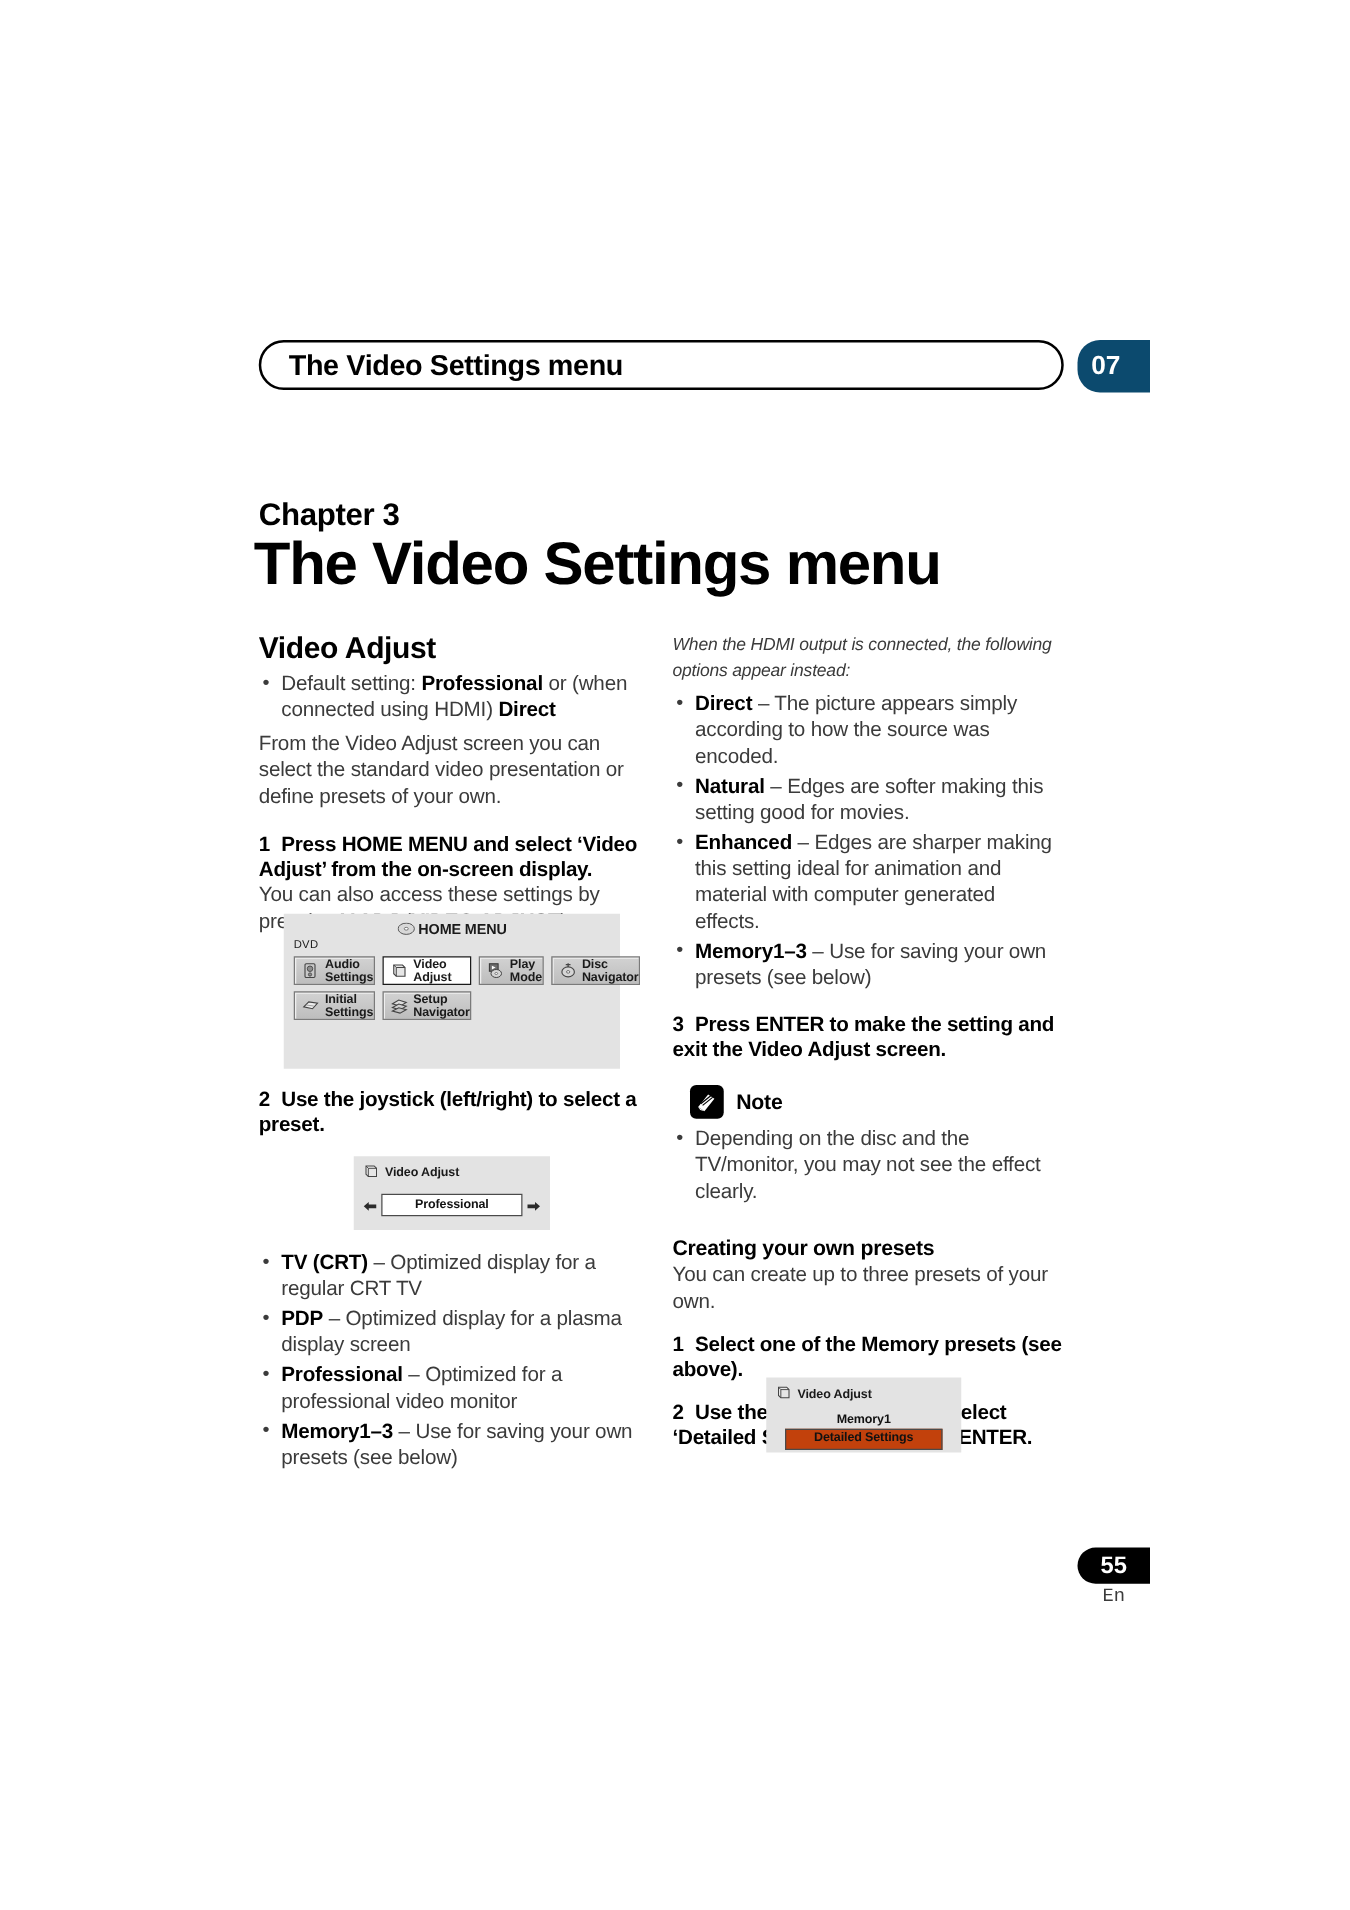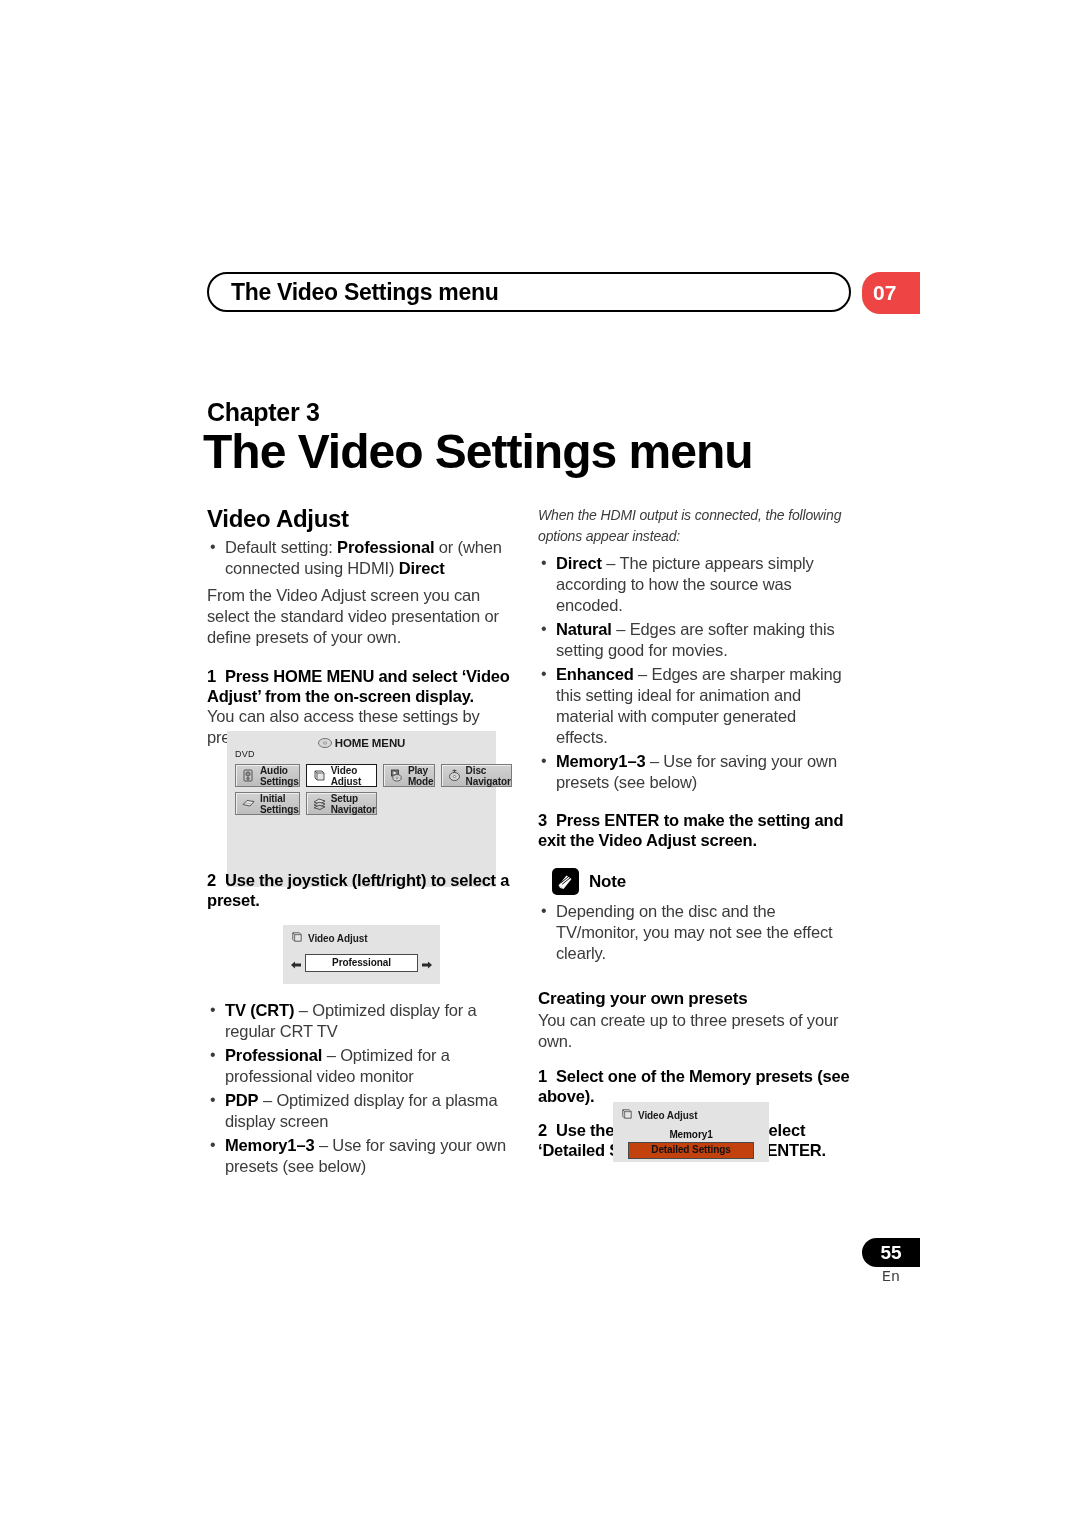--- a/index.html
+++ b/index.html
@@ -50,21 +50,21 @@
     letter-spacing: -0.3px;
     color: #000;
     white-space: nowrap;
   }
   .header-chapno {
     position: absolute;
     left: 655px;
     top: 0;
     width: 58px;
     height: 42px;
-    background: #ef4444;
+    background: #0c4a6e;
     border-radius: 18px 0 0 18px;
     color: #fff;
     font-size: 21px;
     font-weight: bold;
     display: flex;
     align-items: center;
     justify-content: flex-start;
     padding-left: 11px;
     box-sizing: border-box;
   }
@@ -194,21 +194,21 @@
   .osd {
     background: #e3e3e3;
     position: relative;
     box-sizing: border-box;
   }
   .osd-home {
     position: absolute;
     left: 227px;
     top: 731px;
     width: 269px;
-    height: 156px;
+    height: 124px;
     padding: 5px 8px 7px 8px;
   }
   .osd-home-title {
     text-align: center;
     font-size: 11.5px;
     font-weight: bold;
     color: #1a1a1a;
     line-height: 11px;
     margin-top: 2px;
     letter-spacing: -0.1px;
@@ -485,22 +485,22 @@
         <svg width="12" height="12" viewBox="0 0 12 12">
             <path d="M11 6 L7 2.5 L7 4.5 L1 4.5 L1 7.5 L7 7.5 L7 9.5 Z" fill="#2b2b2b"></path>
           </svg>
       </span>
     </div>
   </div>
 
   <div class="col" style="left:207px; top:1000px;">
     <ul class="bl">
       <li><b>TV (CRT)</b><span> – </span><span>Optimized display for a regular CRT TV</span></li>
+      <li><b>PDP</b><span> – </span><span>Optimized display for a plasma display screen</span></li>
       <li><b>Professional</b><span> – </span><span>Optimized for a professional video monitor</span></li>
-      <li><b>PDP</b><span> – </span><span>Optimized display for a plasma display screen</span></li>
       <li><b>Memory1–3</b><span> – </span><span>Use for saving your own presets (see below)</span></li>
     </ul>
   </div>
 
   <div class="col col-right">
 
     <p class="italic">When the HDMI output is connected, the following options appear instead:</p>
 
     <div class="gap6"></div>
     <ul class="bl">

